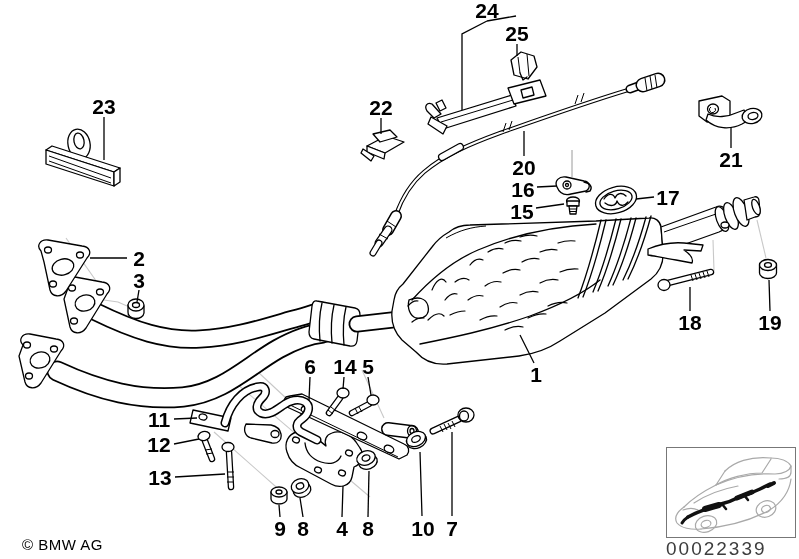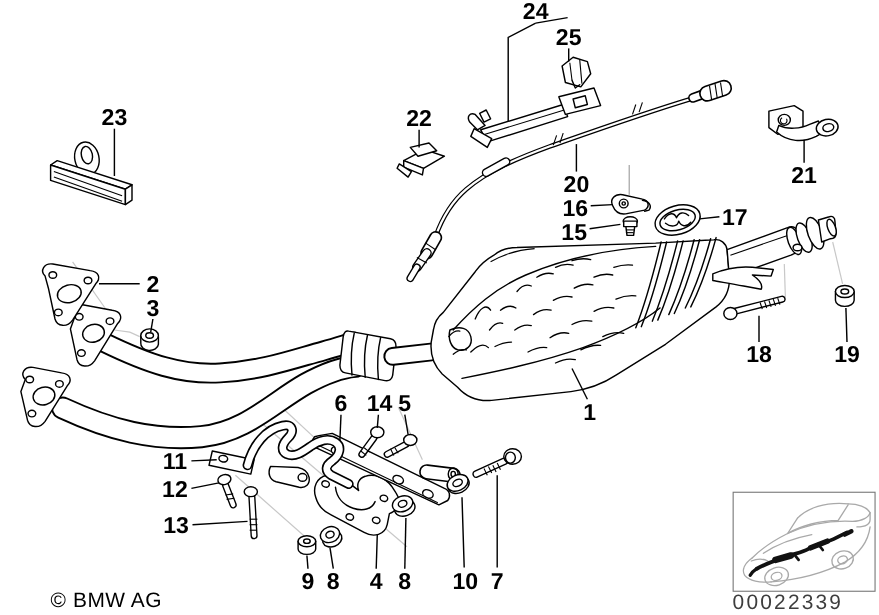--- a/index.html
+++ b/index.html
@@ -12,22 +12,22 @@
   .ghost{fill:none;stroke:#c8c8c8;stroke-width:1.1;}
   .ghost2{fill:none;stroke:#9a9a9a;stroke-width:1;}
   .pout{fill:none;stroke:#000;stroke-linecap:round;}
   .pin{fill:none;stroke:#fff;stroke-linecap:round;}
   .squig{fill:none;stroke:#000;stroke-width:1.2;stroke-linecap:round;}
   .car{fill:none;stroke:#a9a9a9;stroke-width:1.2;stroke-linecap:round;stroke-linejoin:round;}
   .exh{fill:none;stroke:#111;stroke-linecap:round;}
   .leader{fill:none;stroke:#000;stroke-width:1.3;}
   .callout{font-family:"Liberation Sans",sans-serif;font-weight:bold;font-size:21px;
            fill:#000;text-anchor:middle;}
-  .copyright{position:absolute;left:22px;top:536px;font-size:19px;color:#000;
-             letter-spacing:0.5px;margin-left:24px;}
+  .copyright{position:absolute;left:22px;top:536px;font-size:15px;color:#000;
+             letter-spacing:0.5px;}
   .diagram-number{position:absolute;left:666px;top:538px;font-size:19px;color:#3d3d3d;
                   letter-spacing:2px;}
 </style>
 </head>
 <body>
 
 <div class="stage">
 <svg width="799" height="559" viewBox="0 0 799 559">
 
   <g>

